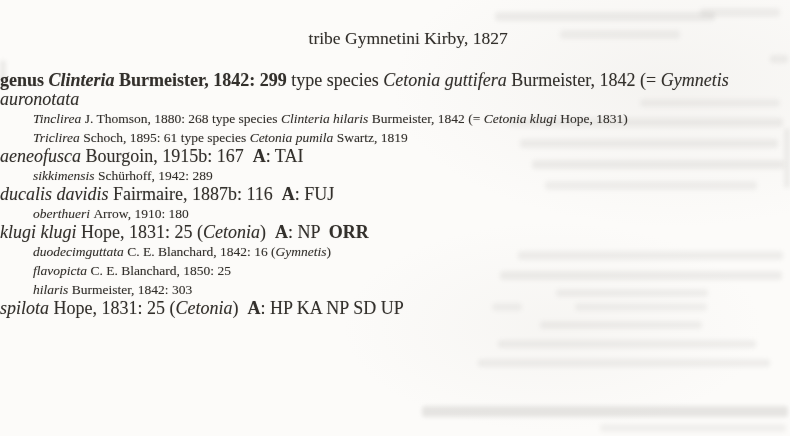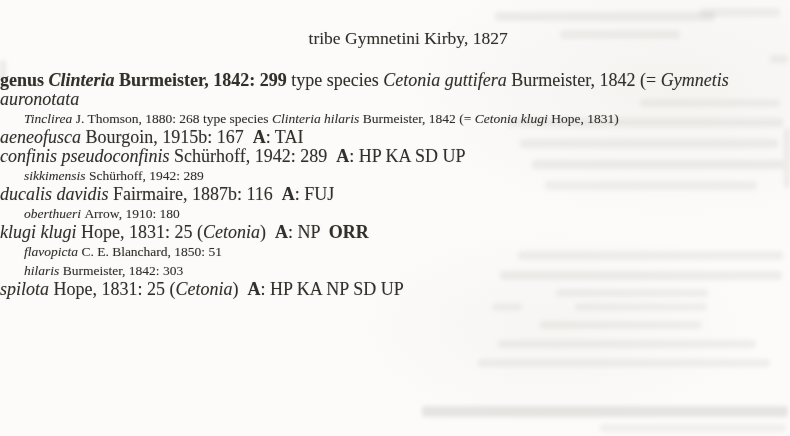--- a/index.html
+++ b/index.html
@@ -34,21 +34,21 @@
     line-height: 22px;
     text-align: center;
   }
   .main {
     font-size: 18px;
     line-height: 19px;
   }
   .syn {
     font-size: 13.5px;
     line-height: 19px;
-    padding-left: 24px;
+    padding-left: 33px;
   }
   .s-r { font-style: normal; font-weight: normal; }
   .s-i { font-style: italic; font-weight: normal; }
   .s-b { font-style: normal; font-weight: bold; }
   .s-bi { font-style: italic; font-weight: bold; }
   .bleed {
     position: absolute;
     z-index: 1;
     background: #8f8c88;
     filter: blur(2px);
@@ -60,27 +60,28 @@
 
 <div class="page">
 
   <div class="text-layer">
     <div class="line hdr">
       <span class="s-r">tribe Gymnetini Kirby, 1827</span>
     </div>
     <div>
         <div class="line main"><span class="s-b">genus </span><span class="s-bi">Clinteria </span><span class="s-b">Burmeister, 1842: 299</span><span class="s-r"> type species </span><span class="s-i">Cetonia guttifera </span><span class="s-r">Burmeister, 1842 (= </span><span class="s-i">Gymnetis auronotata</span></div>
         <div class="line syn"><span class="s-i">Tinclirea </span><span class="s-r">J. Thomson, 1880: 268 type species </span><span class="s-i">Clinteria hilaris </span><span class="s-r">Burmeister, 1842 (= </span><span class="s-i">Cetonia klugi </span><span class="s-r">Hope, 1831)</span></div>
+        <div class="line syn"><span class="s-i">Triclirea </span><span class="s-r">Schoch, 1895: 61 type species </span><span class="s-i">Cetonia pumila </span><span class="s-r">Swartz, 1819</span></div>
         <div class="line main"><span class="s-i">aeneofusca </span><span class="s-r">Bourgoin, 1915b: 167  </span><span class="s-b">A</span><span class="s-r">: TAI</span></div>
-        <div class="line main"><span class="s-i">confinis pseudoconfinis </span><span class="s-r">Schürhoff, 1942: 289  </span><span class="s-b">A</span><span class="s-r">: HP KA SD UP</span></div>
         <div class="line syn"><span class="s-i">sikkimensis </span><span class="s-r">Schürhoff, 1942: 289</span></div>
         <div class="line main"><span class="s-i">ducalis davidis </span><span class="s-r">Fairmaire, 1887b: 116  </span><span class="s-b">A</span><span class="s-r">: FUJ</span></div>
         <div class="line syn"><span class="s-i">oberthueri </span><span class="s-r">Arrow, 1910: 180</span></div>
         <div class="line main"><span class="s-i">klugi klugi </span><span class="s-r">Hope, 1831: 25 (</span><span class="s-i">Cetonia</span><span class="s-r">)  </span><span class="s-b">A</span><span class="s-r">: NP  </span><span class="s-b">ORR</span></div>
-        <div class="line syn"><span class="s-i">flavopicta </span><span class="s-r">C. E. Blanchard, 1850: 51</span></div>
+        <div class="line syn"><span class="s-i">duodecimguttata </span><span class="s-r">C. E. Blanchard, 1842: 16 (</span><span class="s-i">Gymnetis</span><span class="s-r">)</span></div>
+        <div class="line syn"><span class="s-i">flavopicta </span><span class="s-r">C. E. Blanchard, 1850: 25</span></div>
         <div class="line syn"><span class="s-i">hilaris </span><span class="s-r">Burmeister, 1842: 303</span></div>
         <div class="line main"><span class="s-i">spilota </span><span class="s-r">Hope, 1831: 25 (</span><span class="s-i">Cetonia</span><span class="s-r">)  </span><span class="s-b">A</span><span class="s-r">: HP KA NP SD UP</span></div>
       </div>
   </div>
 
   <div>
       <div class="bleed" style="left: 495px; top: 12px; width: 220px; height: 9px; opacity: 0.13;"></div>
       <div class="bleed" style="left: 560px; top: 30px; width: 120px; height: 9px; opacity: 0.11;"></div>
       <div class="bleed" style="left: 700px; top: 8px; width: 80px; height: 9px; opacity: 0.11;"></div>
       <div class="bleed" style="left: 770px; top: 55px; width: 18px; height: 8px; opacity: 0.12;"></div>

